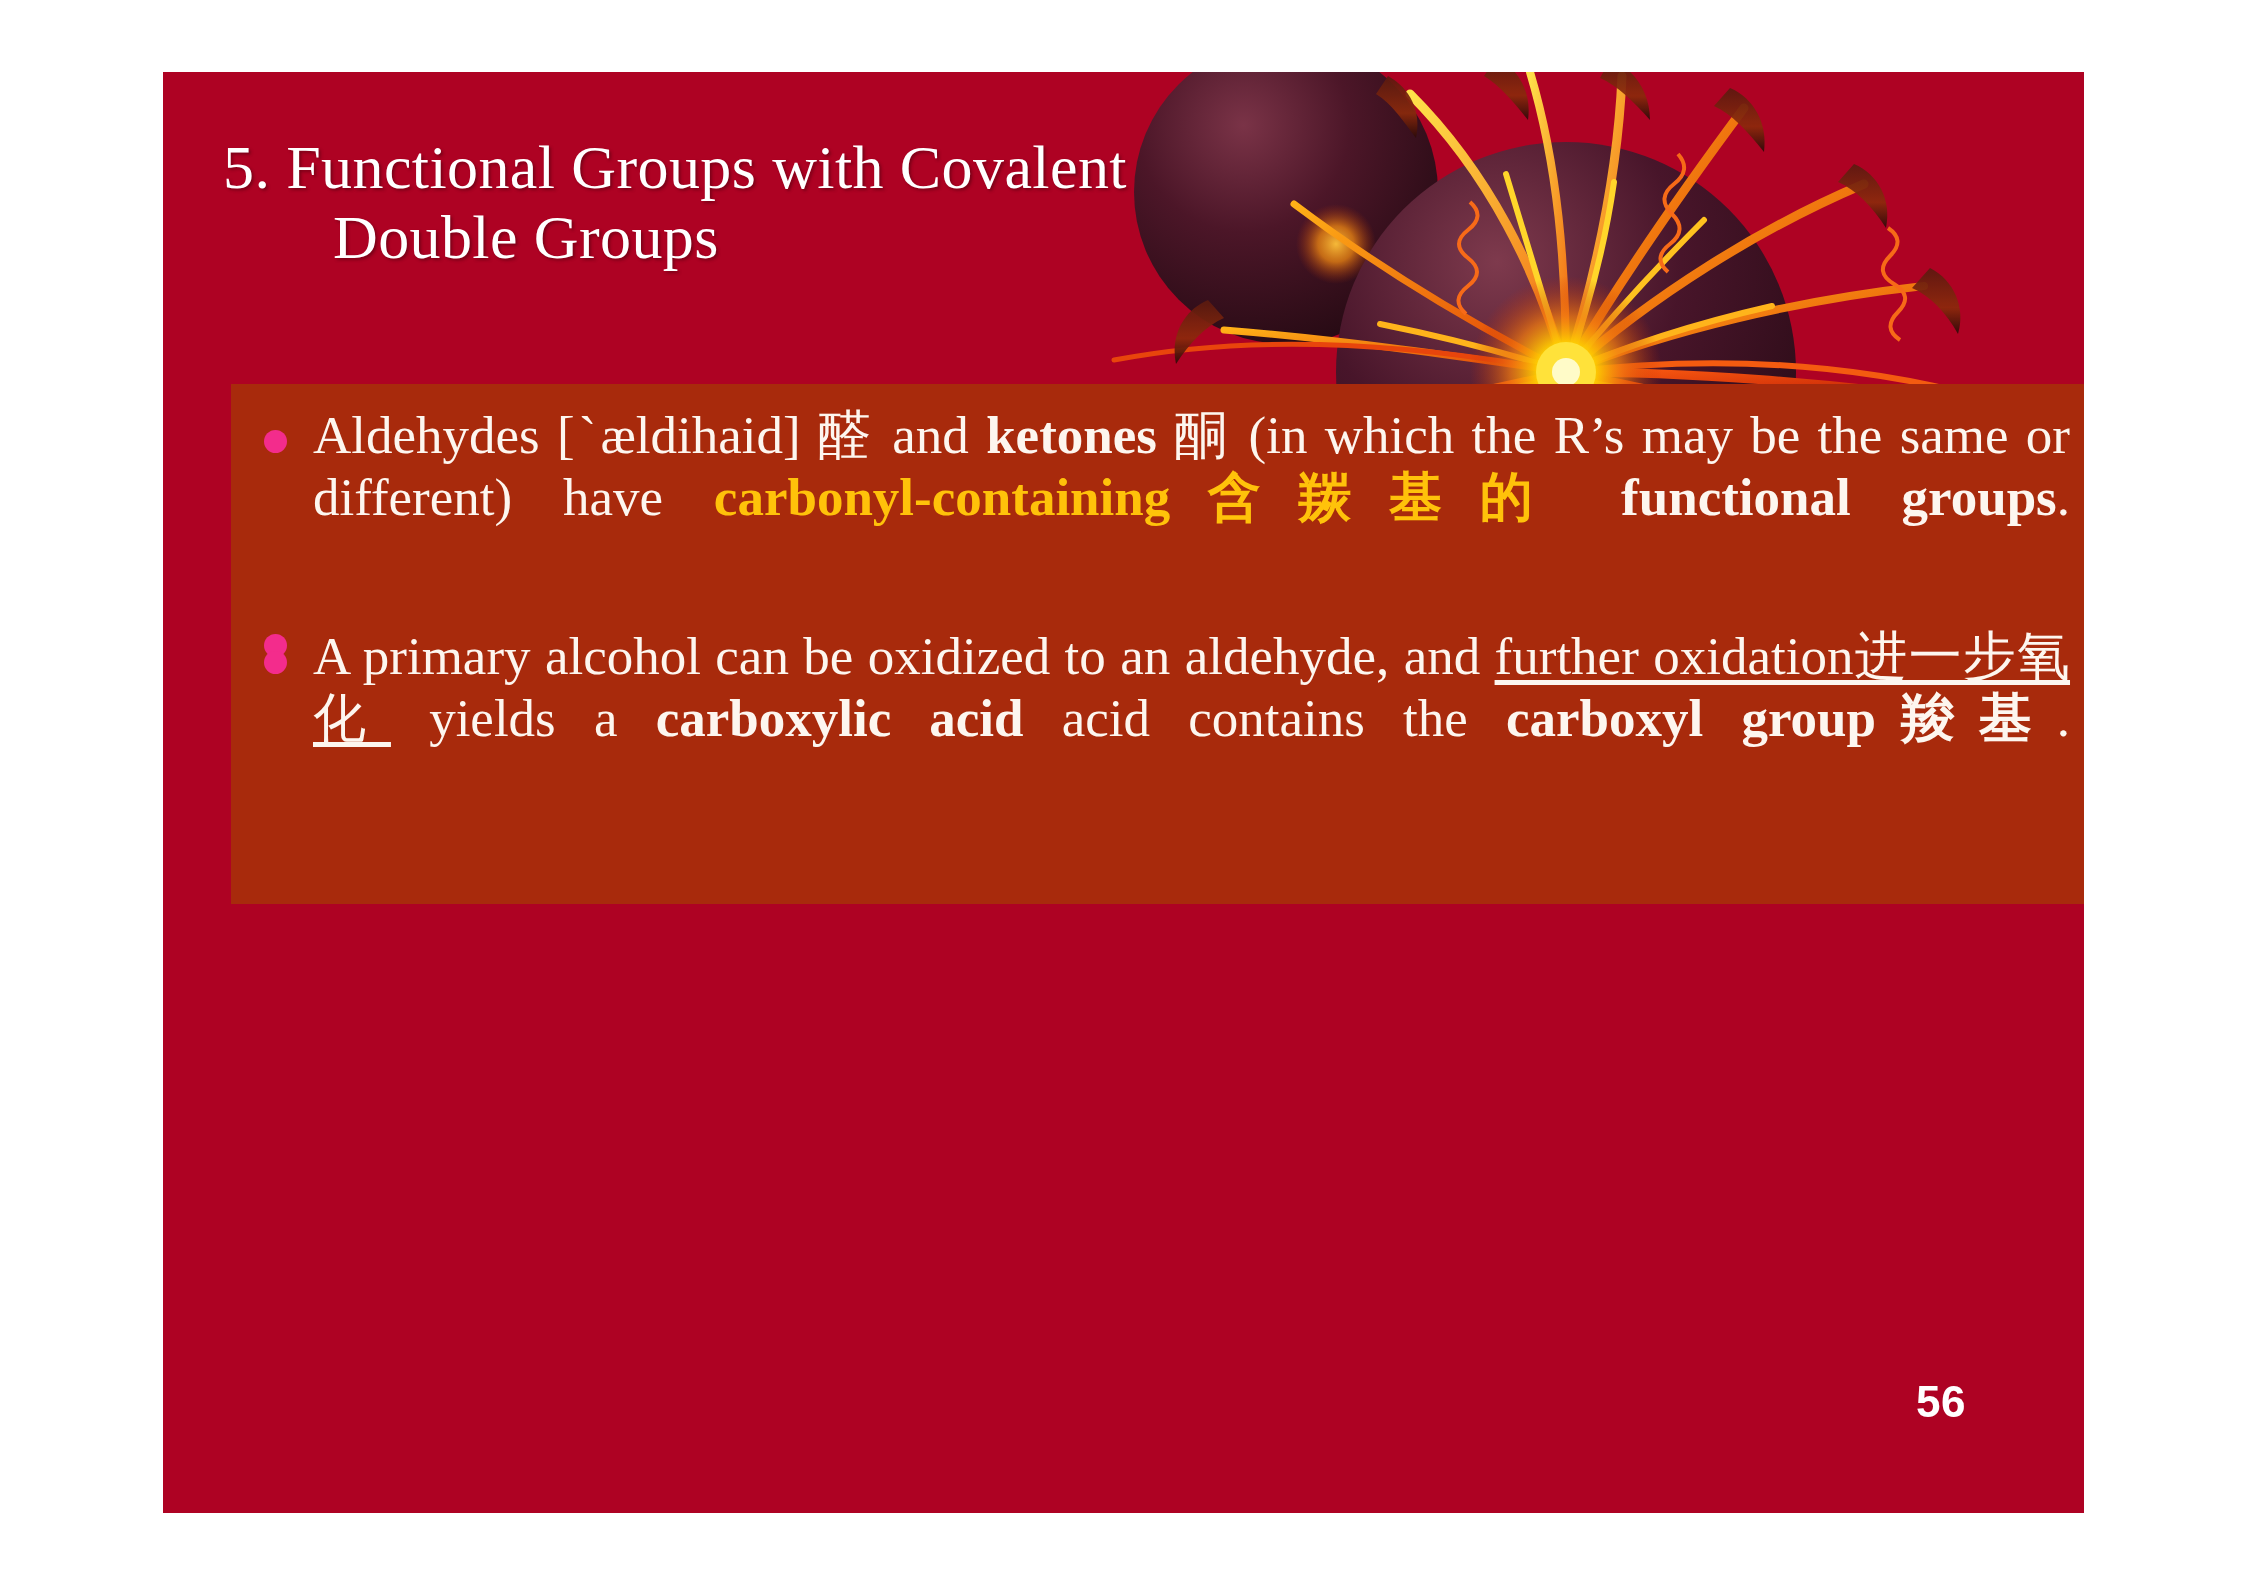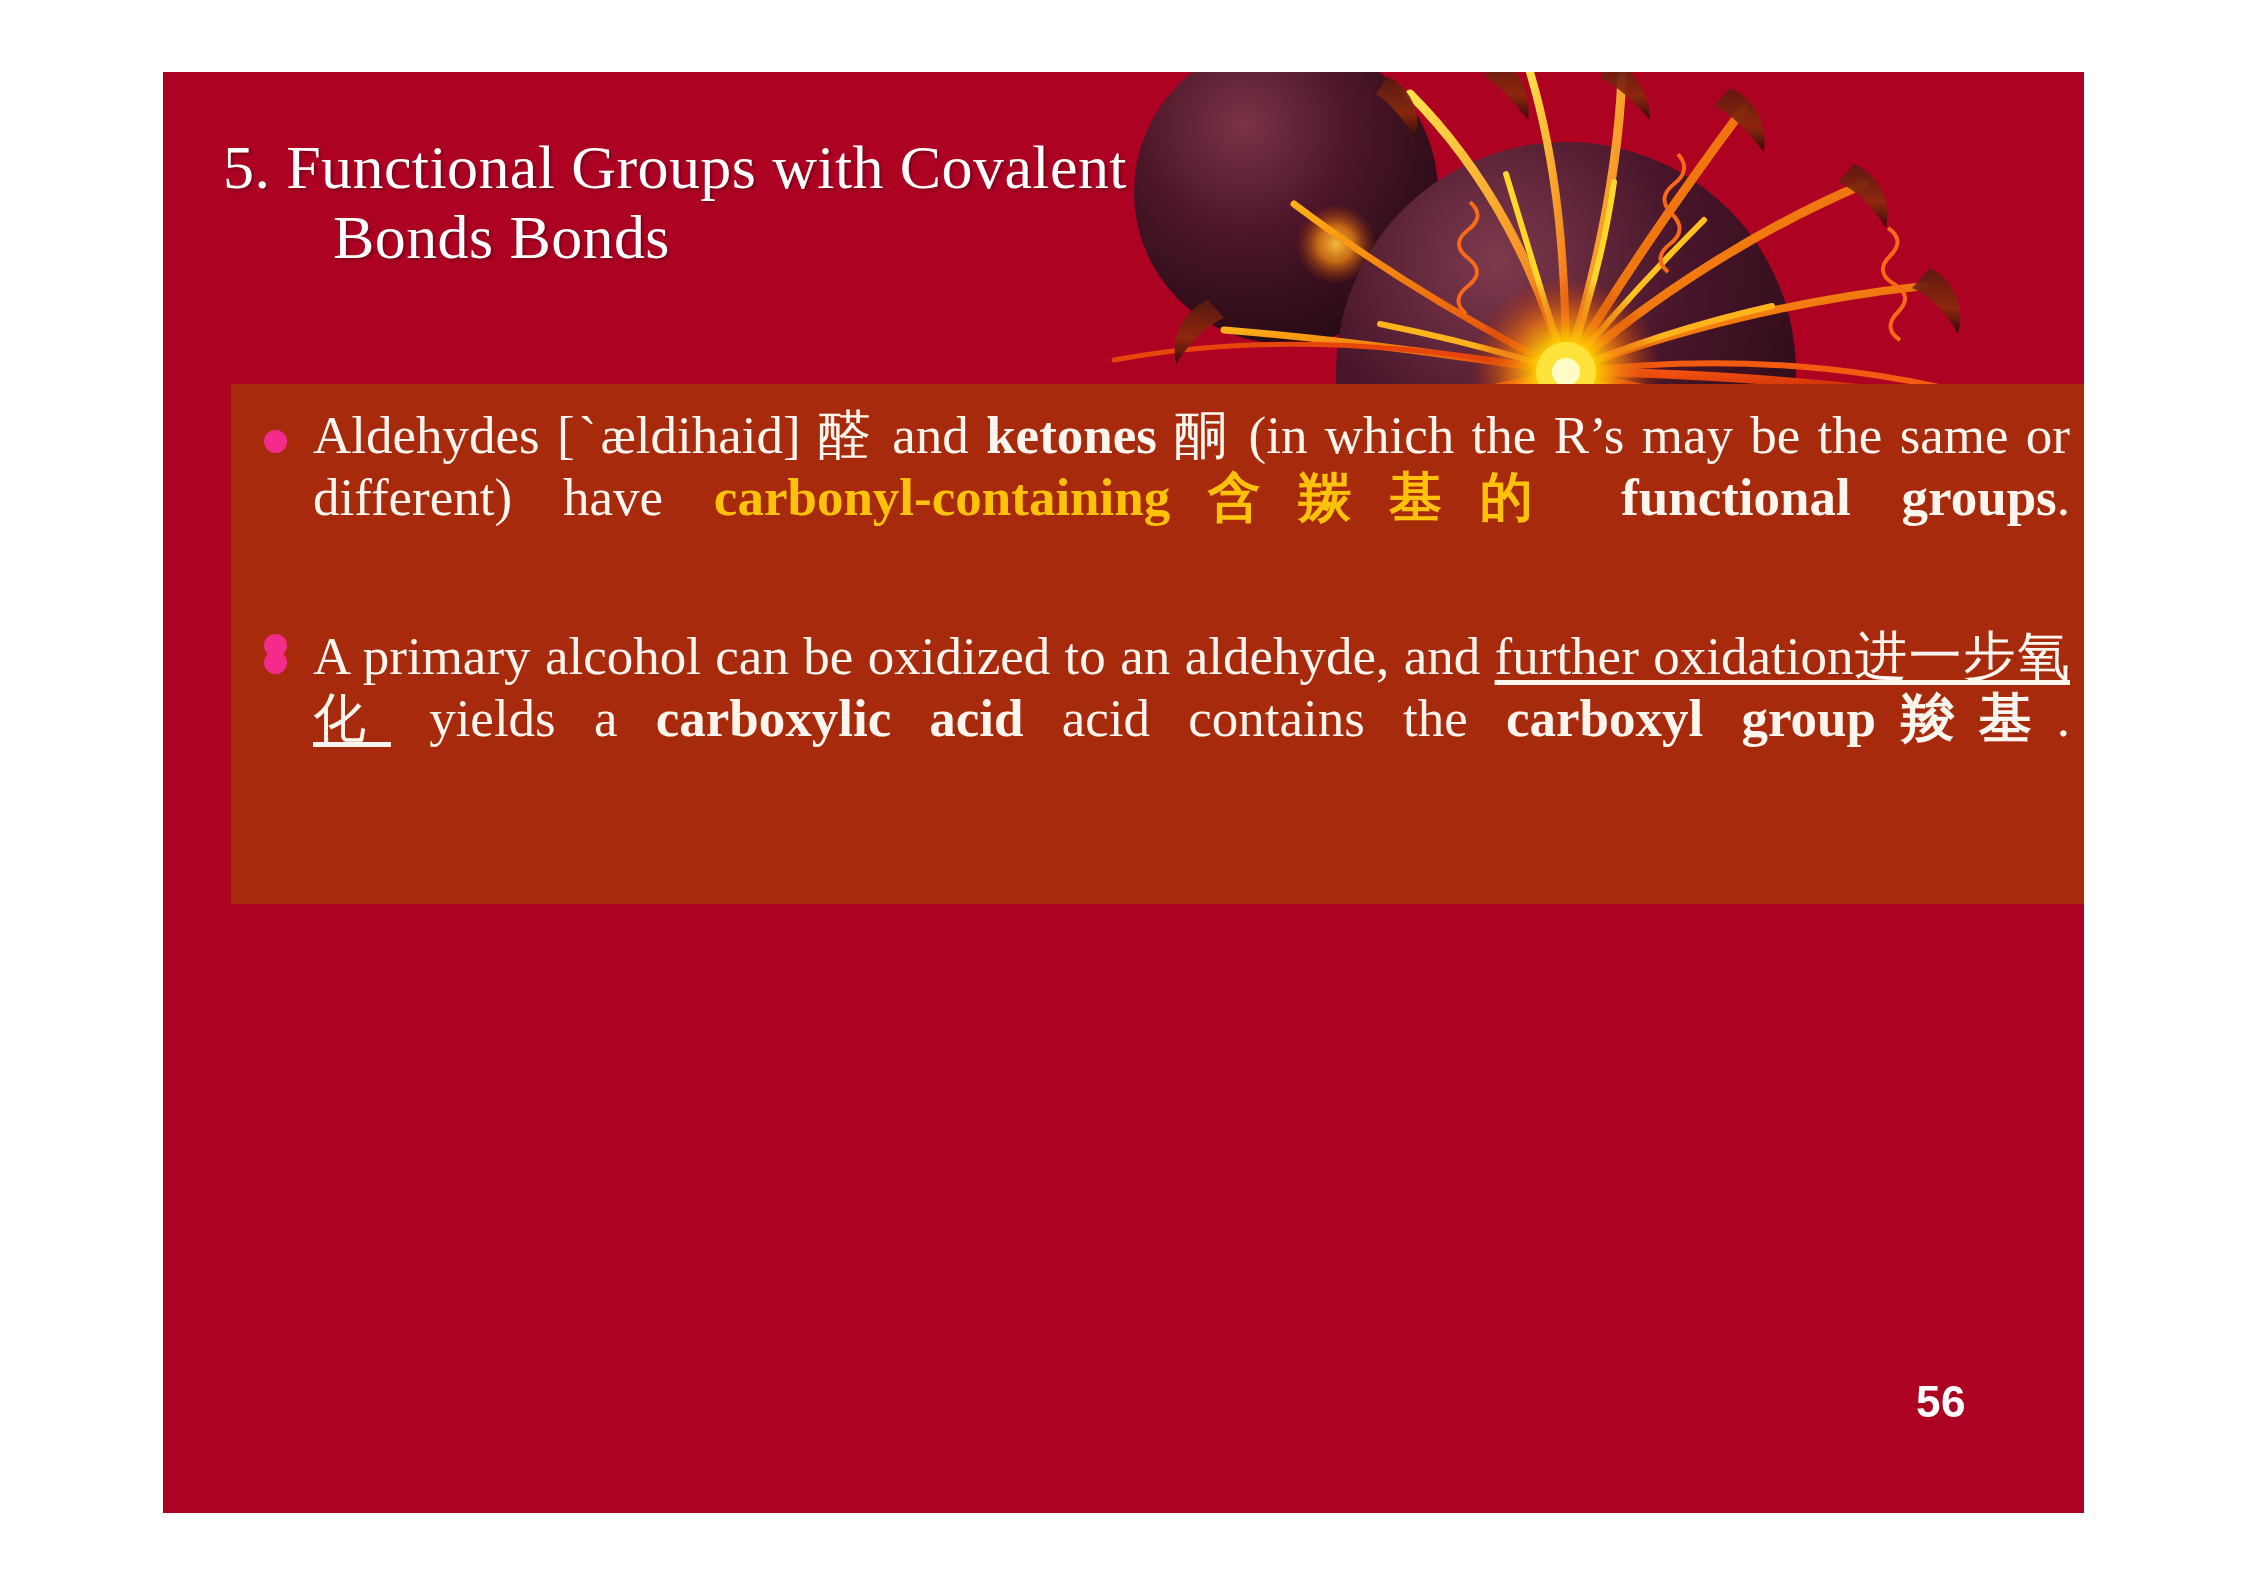--- a/index.html
+++ b/index.html
@@ -233,21 +233,21 @@
       <path d="M770 600 q 18 14 2 28 q -16 16 4 28 q 18 12 2 28"></path>
     </g>
 
     <circle cx="548" cy="330" r="96" fill="url(#coreGlow)"></circle>
     <circle cx="548" cy="330" r="30" fill="#ffe23a"></circle>
     <circle cx="548" cy="330" r="14" fill="#fffbc8"></circle>
   </svg>
 
   <div id="title-block">
     <span id="title-line-1">5.  Functional Groups with Covalent</span>
-    <span id="title-line-2">Bonds Bonds</span>
+    <span id="title-line-2">Double Groups</span>
   </div>
 
   <div id="content-panel">
 
     <div class="bullet-row b1">
       <span class="bullet-dot"></span>
       <p class="para justify-block"><span>Aldehydes [ˋældihaid] 醛 and </span><span class="bold">ketones</span><span> 酮 (in which the R’s may be the same or different) have </span><span class="gold">carbonyl-containing含羰基的</span><span> </span><span class="bold">functional groups</span><span>.</span></p>
     </div>
 
     <div class="bullet-row b2">

